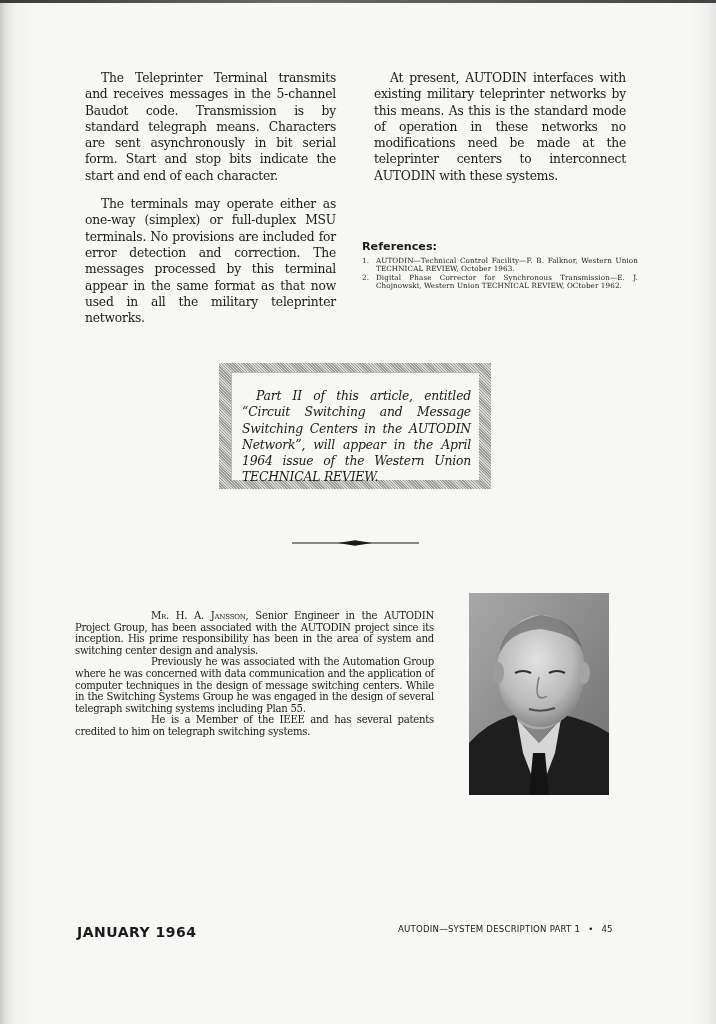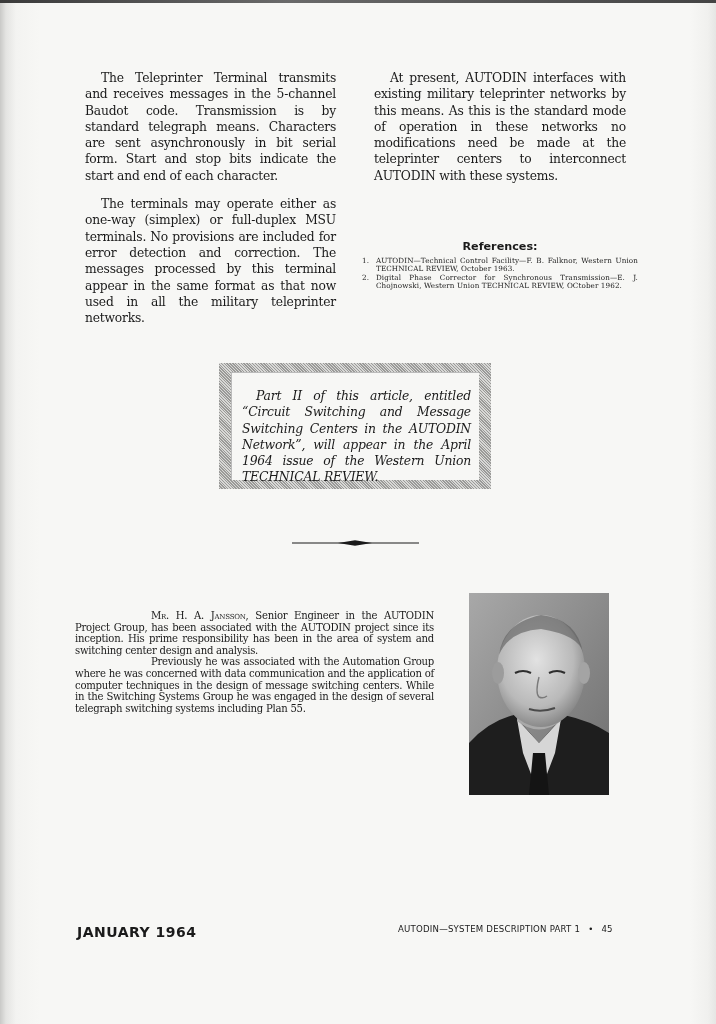--- a/index.html
+++ b/index.html
@@ -23,21 +23,21 @@
   .section-heading {
     font-family: "DejaVu Sans", sans-serif; font-weight: bold;
     font-size: 11.2px; margin: 0 0 2px 0; letter-spacing: 0.1px;
   }
   .body-text {
     font-family: "DejaVu Serif", serif; font-size: 12.3px; line-height: 16.3px;
     text-align: justify; margin: 12px; text-indent: 16px; letter-spacing: -0.2px;
   }
   .refs-heading {
     font-family: "DejaVu Sans", sans-serif; font-weight: bold;
-    font-size: 11.2px; margin: 56px 0 4px 0; text-align: center;
+    font-size: 11.2px; margin: 56px 0 4px 0;
   }
   .ref-item {
     display: flex; font-size: 7.2px; line-height: 8.3px; letter-spacing: 0.1px;
     font-family: "DejaVu Serif", serif; margin-bottom: 0;
   }
   .ref-num { width: 14px; flex: none; }
   .ref-text { flex: 1; text-align: justify; }
 
   .notice-box {
     position: absolute; left: 219px; top: 363px; width: 272px; height: 126px;
@@ -117,20 +117,21 @@
   </div>
 
   <svg class="divider" viewBox="0 0 127 6" preserveAspectRatio="none">
     <line x1="0" y1="3" x2="127" y2="3" stroke="#1a1a1a" stroke-width="1.2"></line>
     <polygon points="46,3 63,0.2 80,3 63,5.8" fill="#1a1a1a"></polygon>
   </svg>
 
   <div class="bio">
     <p class="bio-text"><span class="smallcaps">Mr. H. A. Jansson</span><span>, Senior Engineer in the AUTODIN Project Group, has been associated with the AUTODIN project since its inception. His prime responsibility has been in the area of system and switching center design and analysis.</span></p>
     <p class="bio-text">Previously he was associated with the Automation Group where he was concerned with data communication and the application of computer techniques in the design of message switching centers. While in the Switching Systems Group he was engaged in the design of several telegraph switching systems including Plan 55.</p>
+    <p class="bio-text">He is a Member of the IEEE and has several patents credited to him on telegraph switching systems.</p>
   </div>
 
   <div class="photo" title="Portrait photograph of H. A. Jansson">
     <svg width="140" height="202" viewBox="0 0 140 202">
       <defs>
         <linearGradient id="bg" x1="0" y1="0" x2="1" y2="1">
           <stop offset="0" stop-color="#a8a8a8"></stop>
           <stop offset="1" stop-color="#6e6e6e"></stop>
         </linearGradient>
         <radialGradient id="face" cx="0.45" cy="0.4" r="0.6">

